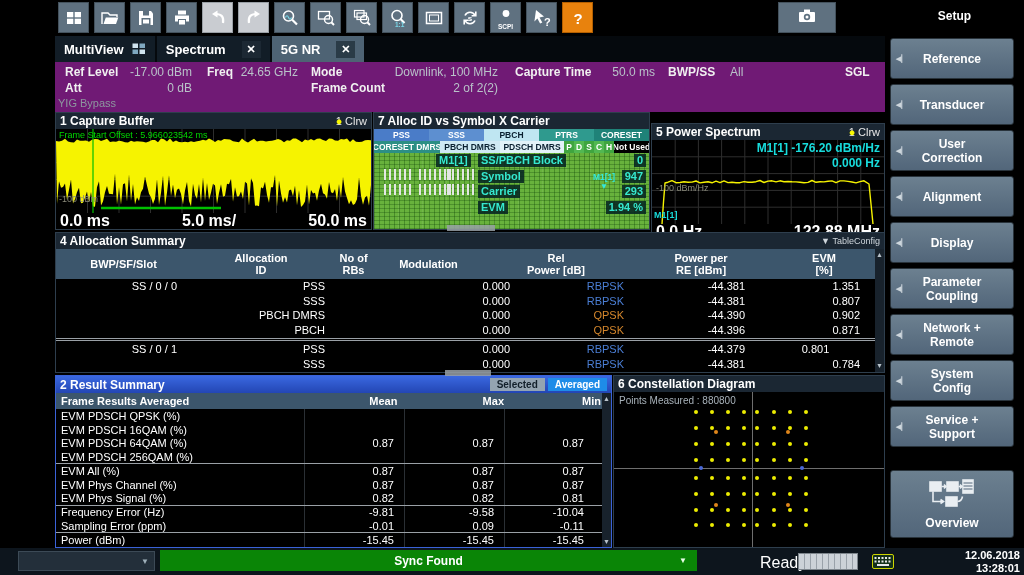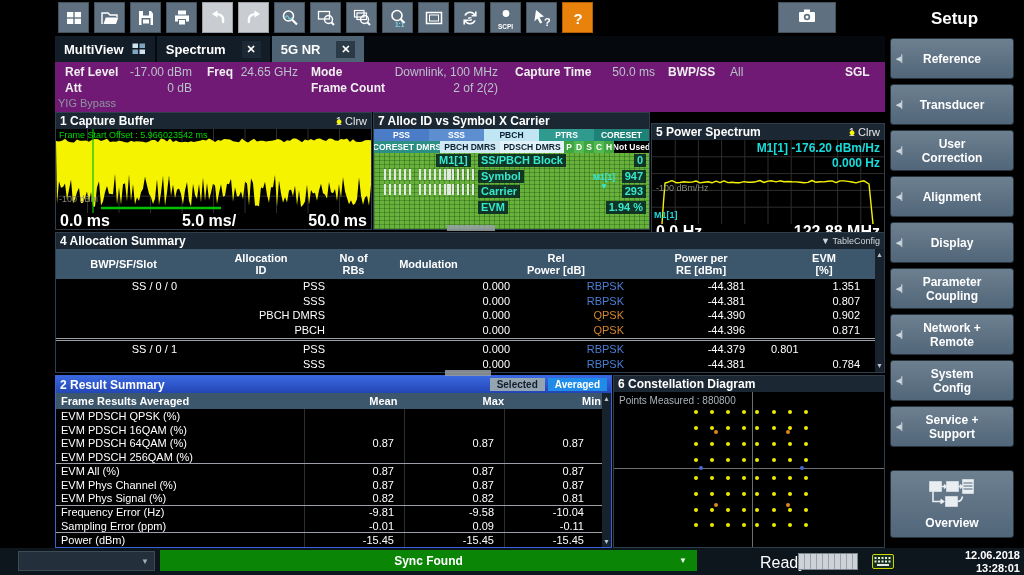--- a/index.html
+++ b/index.html
@@ -60,21 +60,21 @@
   #p-result{border-color:#3a62d8}
   #result-title{height:17px;background:linear-gradient(#3a68e0,#2346b4);display:flex;align-items:center;
                 padding:0 4px;font-size:12px;font-weight:bold}
   .vtab{font-size:10px;font-weight:bold;padding:1px 7px;margin-left:3px;cursor:pointer}
   .vtab.inactive{background:#94a4b1;color:#13202b}
   .vtab.active{background:#1e8ce8;color:#fff}
   
   .dot{position:absolute;border-radius:50%}
   
   #sidebar{position:absolute;left:885px;top:0;width:139px;height:575px;background:#000}
-  #setup-hdr{position:absolute;top:9px;width:139px;text-align:center;font-size:17px;font-weight:bold}
+  #setup-hdr{position:absolute;top:9px;width:139px;text-align:center;font-size:12px;font-weight:bold}
   .sbtn{position:absolute;left:5px;width:124px;height:41px;background:linear-gradient(#6c8090,#52667a);
         border:1px solid #29333b;border-radius:3px;box-sizing:border-box;color:#fff;font-size:12px;font-weight:bold;
         display:flex;align-items:center;justify-content:center;text-align:center;line-height:14px;cursor:pointer}
   .subicon{position:absolute;left:5px;color:#cdd6dc;font-size:7px;letter-spacing:0}
   #overview-btn{position:absolute;left:5px;top:470px;width:124px;height:68px;background:linear-gradient(#6c8090,#52667a);
         border:1px solid #29333b;border-radius:3px;box-sizing:border-box;display:flex;flex-direction:column;
         align-items:center;justify-content:center;gap:4px;font-size:12px;font-weight:bold;cursor:pointer}
   
   #statusbar{position:absolute;left:0;top:548px;width:1024px;height:27px;background:#0d151d}
   #sb-dropdown{position:absolute;left:18px;top:3px;width:137px;height:20px;background:#232f3a;border:1px solid #3c4a56;
@@ -449,21 +449,21 @@
         <div style="border-bottom: 1px solid rgb(154, 160, 166); height: 1px;"></div>
       </div>
       <div style="border-top: 1px solid rgb(154, 160, 166); margin-top: 1px; padding-top: 1px;">
         <div class="trow" style="height: 14.5px;">
           <div class="cell" style="width: 135px; text-align: right; padding-right: 14px;">SS / 0 / 1</div>
           <div class="cell" style="width: 140px; text-align: right; padding-right: 6px;">PSS</div>
           <div class="cell" style="width: 45px; text-align: right; padding-right: 8px;"></div>
           <div class="cell" style="width: 150px; text-align: right; padding-right: 16px;">0.000</div>
           <div class="cell" style="width: 105px; text-align: right; padding-right: 7px; color: rgb(75, 127, 214);">RBPSK</div>
           <div class="cell" style="width: 140px; text-align: right; padding-right: 26px;">-44.379</div>
-          <div class="cell" style="width: 106px; text-align: left; padding-right: 17px;">0.801</div>
+          <div class="cell" style="width: 106px; text-align: center; padding-right: 17px;">0.801</div>
         </div>
         <div class="trow" style="height: 14.5px;">
           <div class="cell" style="width: 135px; text-align: right; padding-right: 14px;"></div>
           <div class="cell" style="width: 140px; text-align: right; padding-right: 6px;">SSS</div>
           <div class="cell" style="width: 45px; text-align: right; padding-right: 8px;"></div>
           <div class="cell" style="width: 150px; text-align: right; padding-right: 16px;">0.000</div>
           <div class="cell" style="width: 105px; text-align: right; padding-right: 7px; color: rgb(75, 127, 214);">RBPSK</div>
           <div class="cell" style="width: 140px; text-align: right; padding-right: 26px;">-44.381</div>
           <div class="cell" style="width: 106px; text-align: right; padding-right: 17px;">0.784</div>
         </div>

